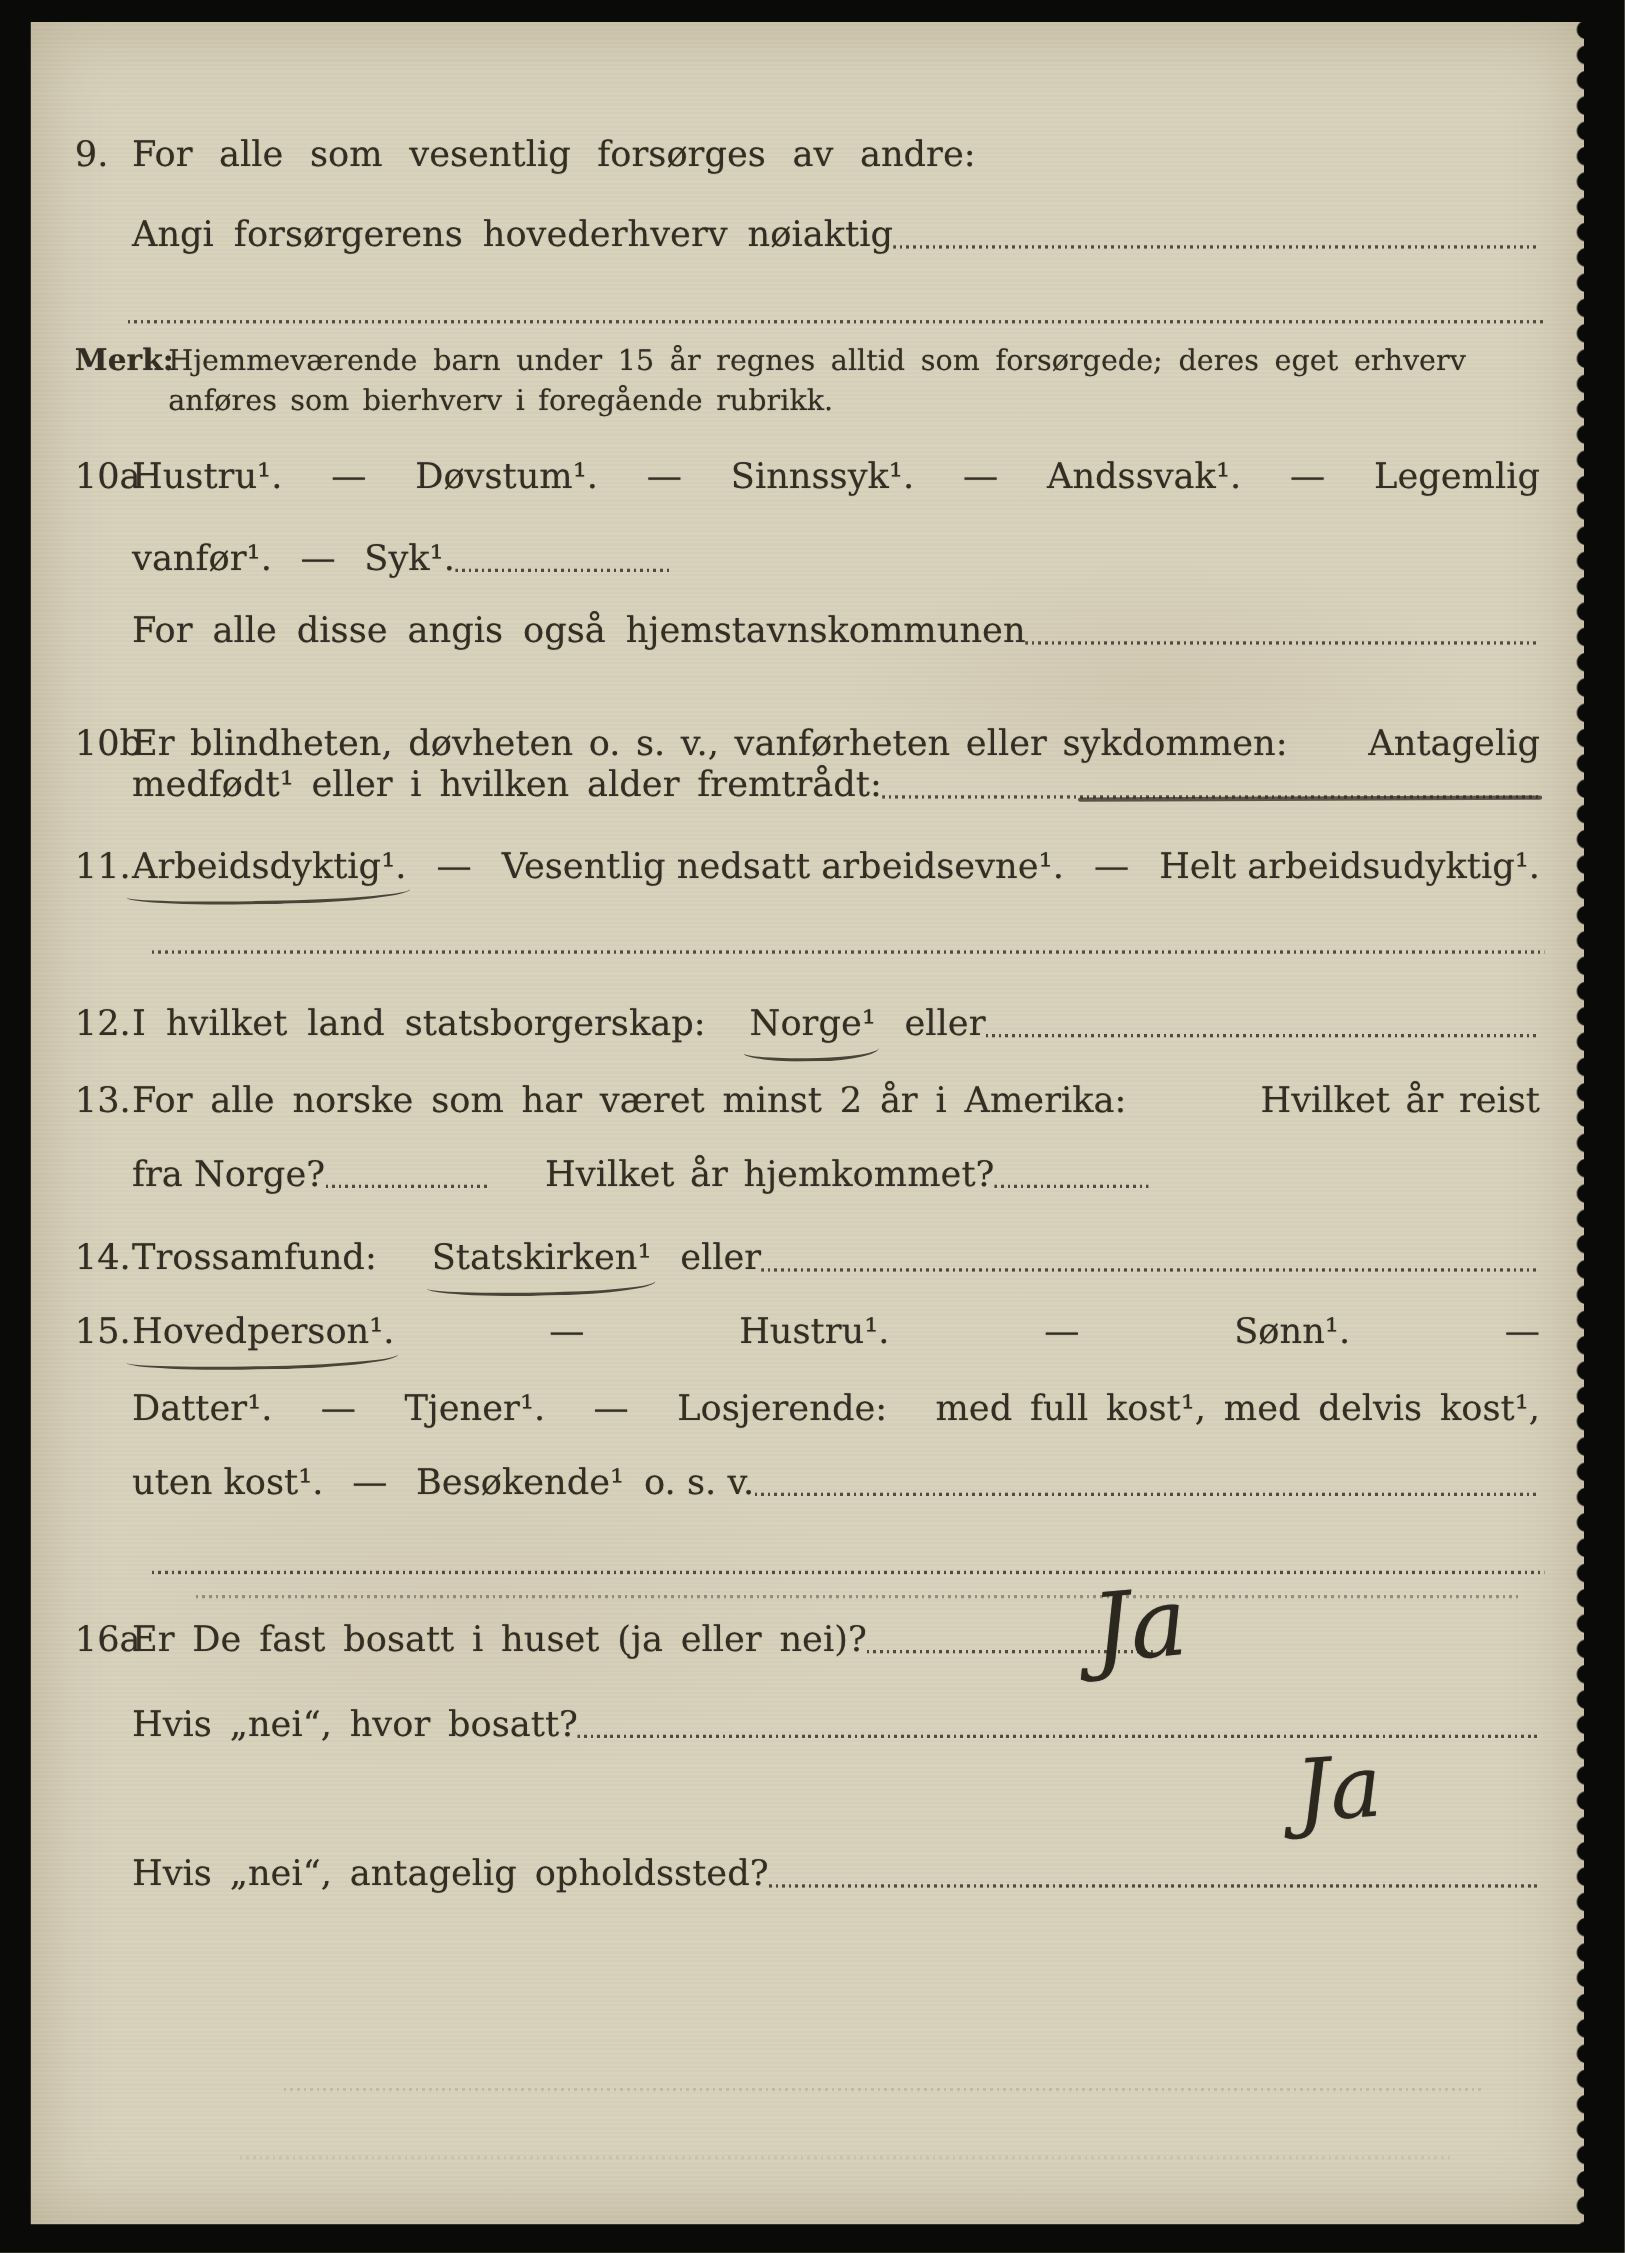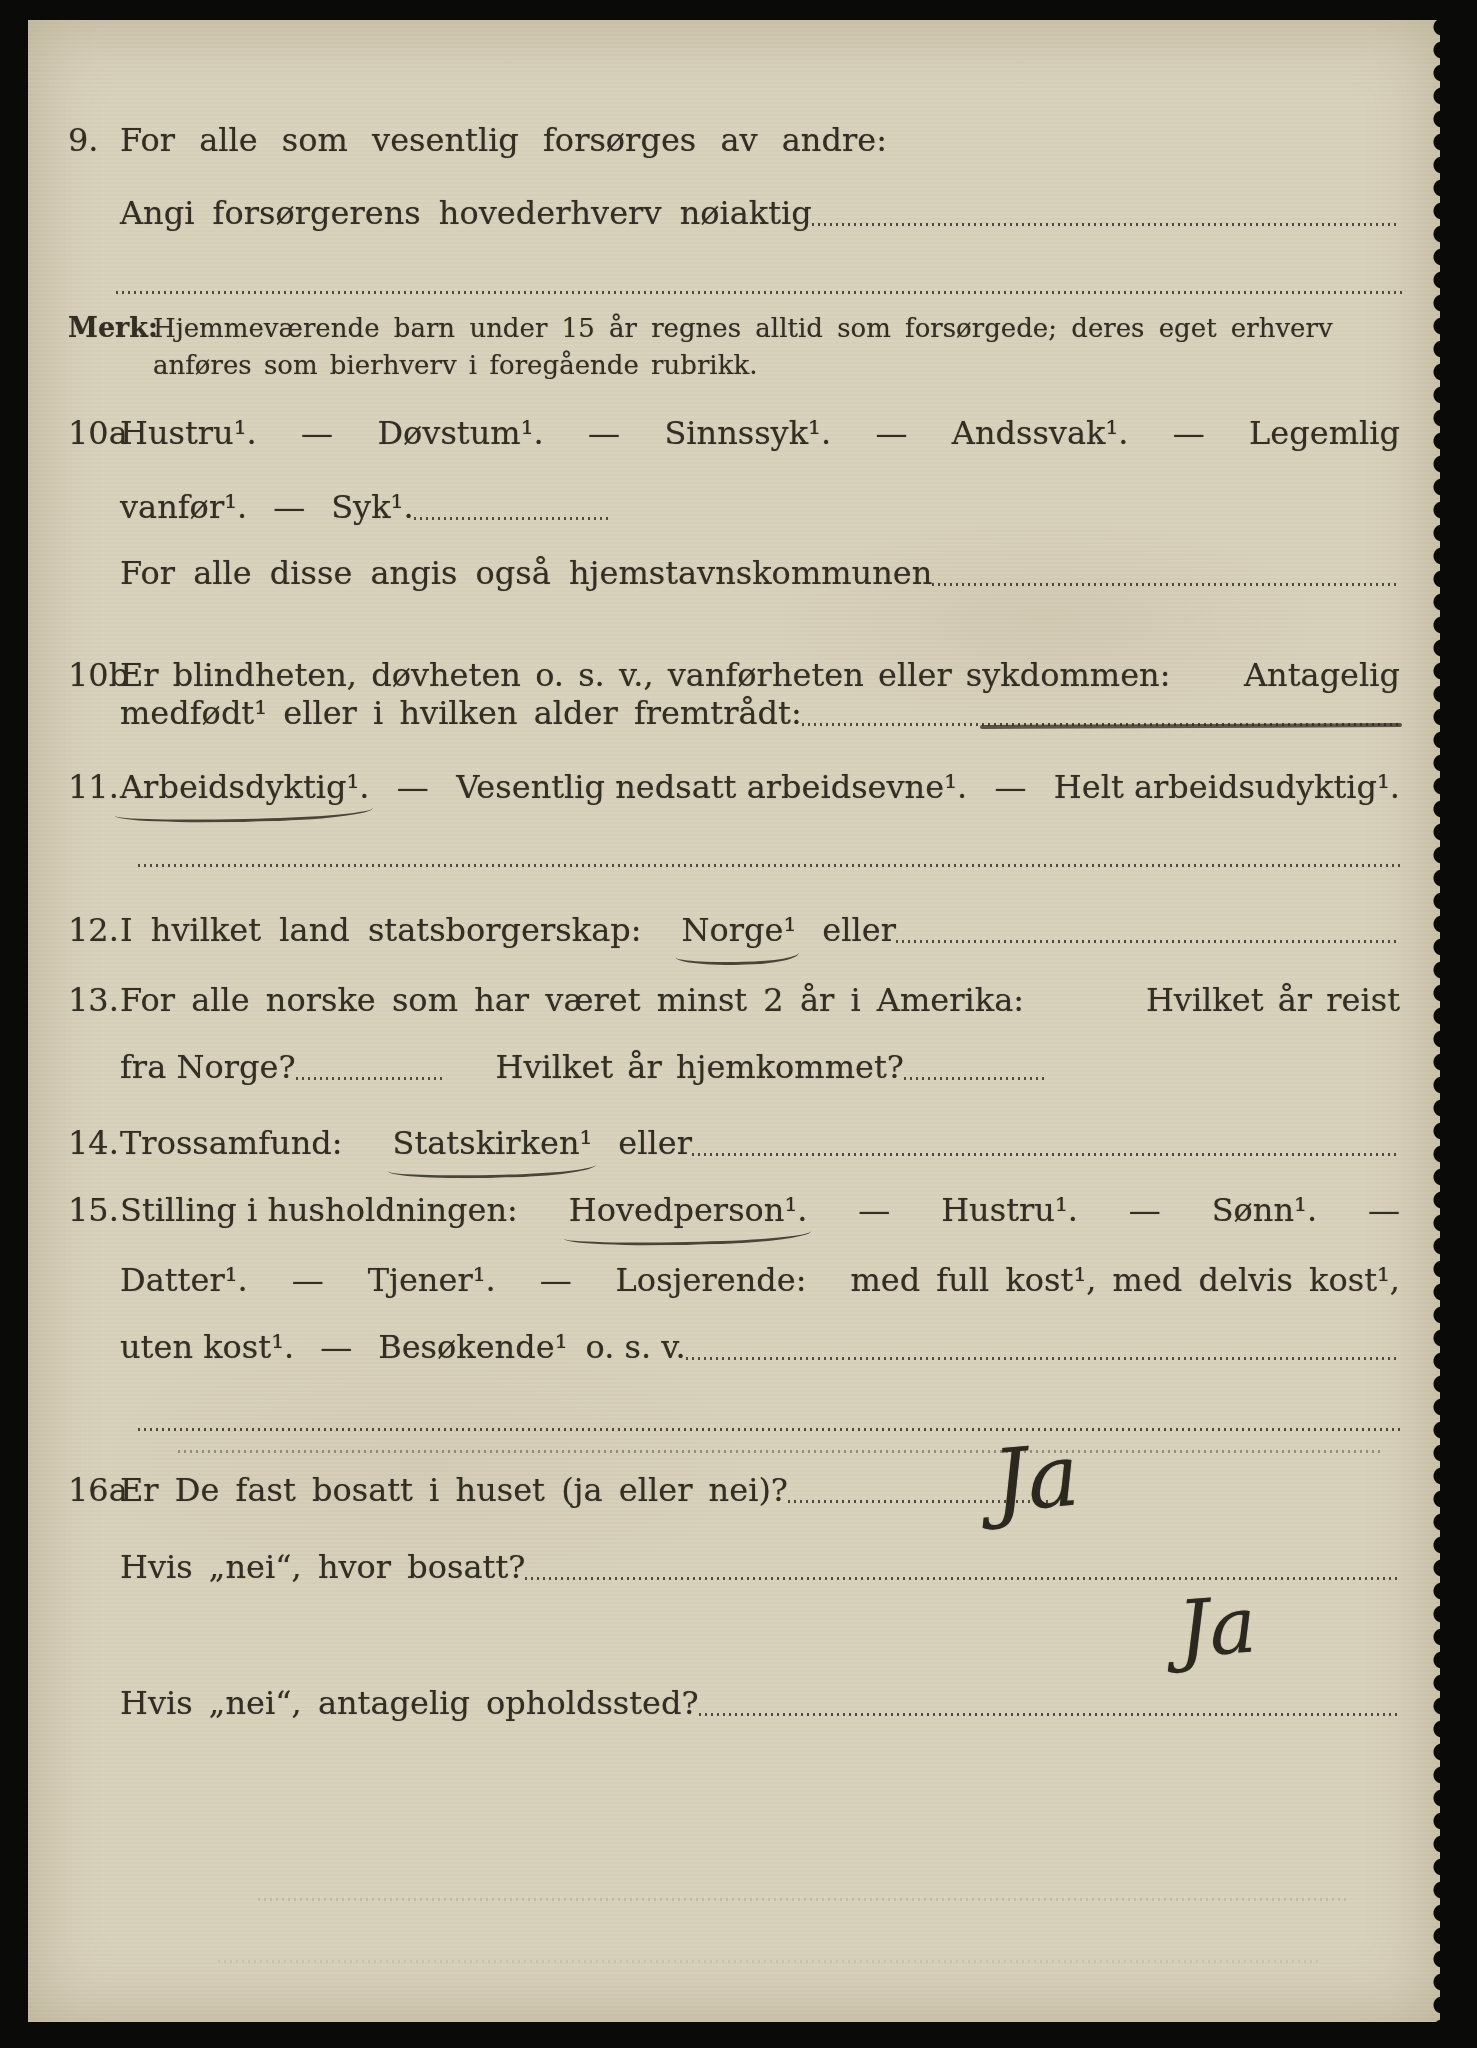--- a/index.html
+++ b/index.html
@@ -186,21 +186,20 @@
     <span class="gap50"></span>
     <span class="hand-underline">Statskirken¹</span>
     <span class="gap26"></span>
     <span>eller</span>
     <span class="dots"></span>
   </div>
 
   <div class="line" style="top:1168px">
     <span class="num">15.</span>
     <span class="spread">
-      <span>Stilling i husholdningen:</span>
       <span class="hand-underline">Hovedperson¹.</span>
       <span>—</span>
       <span>Hustru¹.</span>
       <span>—</span>
       <span>Sønn¹.</span>
       <span>—</span>
     </span>
   </div>
   <div class="line cont" style="top:1238px">
     <span class="spread">

